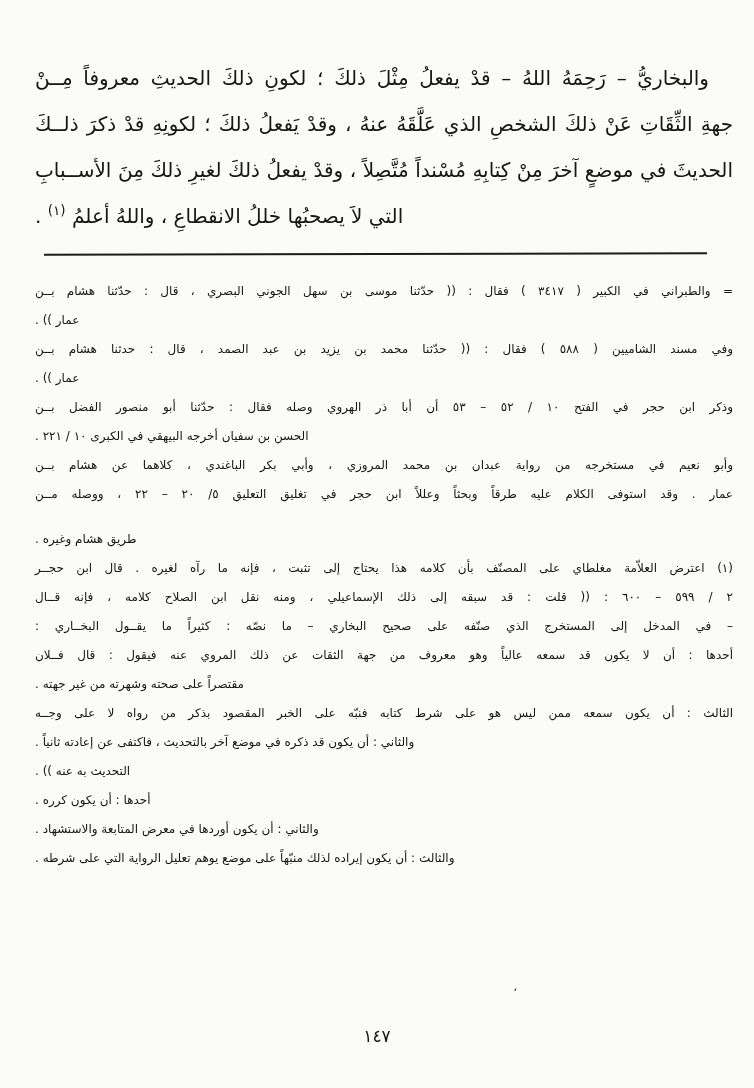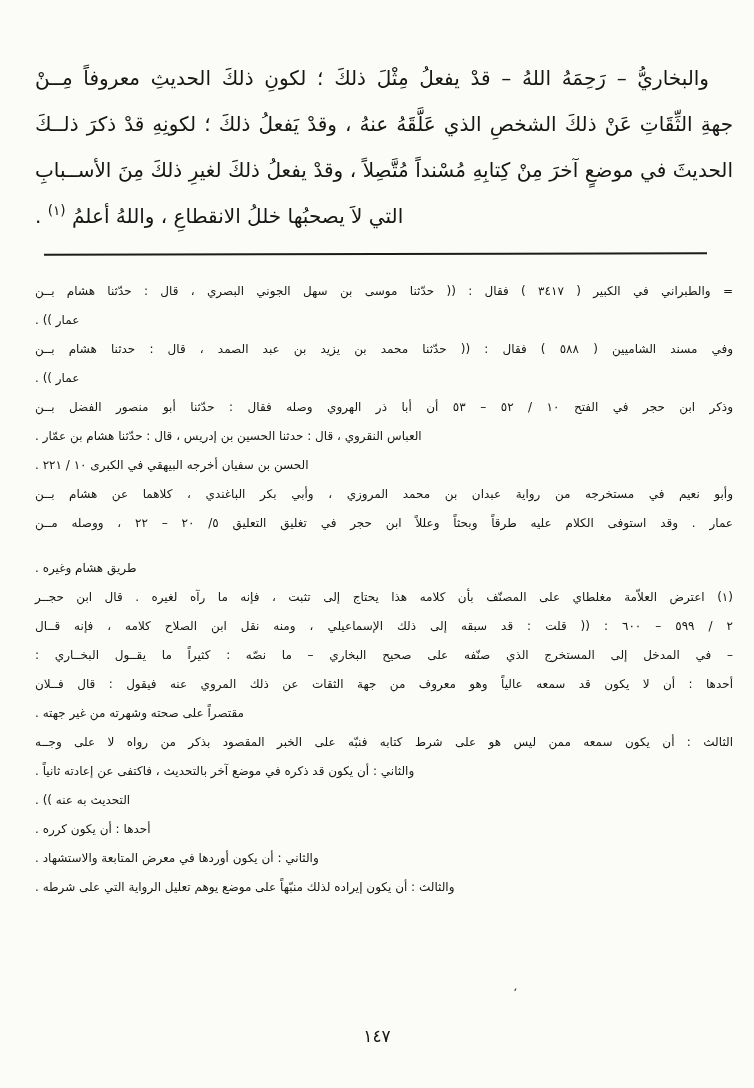--- a/index.html
+++ b/index.html
@@ -85,21 +85,20 @@
     </div>
 
   <div class="separator"></div>
 
   <div class="footnotes">
       <div class="line just">= والطبراني في الكبير ( ٣٤١٧ ) فقال : (( حدّثنا موسى بن سهل الجوني البصري ، قال : حدّثنا هشام بــن</div>
       <div class="line ral" style="padding-right: 135px;">عمار )) .</div>
       <div class="line just">وفي مسند الشاميين ( ٥٨٨ ) فقال : (( حدّثنا محمد بن يزيد بن عبد الصمد ، قال : حدثنا هشام بــن</div>
       <div class="line ral" style="padding-right: 138px;">عمار )) .</div>
       <div class="line just">وذكر ابن حجر في الفتح ١٠ / ٥٢ – ٥٣ أن أبا ذر الهروي وصله فقال : حدّثنا أبو منصور الفضل بــن</div>
-      <div class="line ral">العباس النقروي ، قال : حدثنا الحسين بن إدريس ، قال : حدّثنا هشام بن عمّار .</div>
       <div class="line ral" style="padding-right: 150px;">الحسن بن سفيان أخرجه البيهقي في الكبرى ١٠ / ٢٢١ .</div>
       <div class="line just">وأبو نعيم في مستخرجه من رواية عبدان بن محمد المروزي ، وأبي بكر الباغندي ، كلاهما عن هشام بــن</div>
       <div class="line just">عمار . وقد استوفى الكلام عليه طرقاً وبحثاً وعللاً ابن حجر في تغليق التعليق ٥/ ٢٠ – ٢٢ ، ووصله مــن</div>
       <div class="line ral" style="padding-right: 250px; margin-top: 16px;">طريق هشام وغيره .</div>
       <div class="line just">(١) اعترض العلاّمة مغلطاي على المصنّف بأن كلامه هذا يحتاج إلى تثبت ، فإنه ما رآه لغيره . قال ابن حجــر</div>
       <div class="line just">٢ / ٥٩٩ – ٦٠٠ : (( قلت : قد سبقه إلى ذلك الإسماعيلي ، ومنه نقل ابن الصلاح كلامه ، فإنه قــال</div>
       <div class="line just">– في المدخل إلى المستخرج الذي صنّفه على صحيح البخاري – ما نصّه : كثيراً ما يقــول البخــاري :</div>
       <div class="line just">أحدها : أن لا يكون قد سمعه عالياً وهو معروف من جهة الثقات عن ذلك المروي عنه فيقول : قال فــلان</div>
       <div class="line ral" style="padding-right: 400px;">مقتصراً على صحته وشهرته من غير جهته .</div>
       <div class="line just">الثالث : أن يكون سمعه ممن ليس هو على شرط كتابه فنبّه على الخبر المقصود بذكر من رواه لا على وجــه</div>

